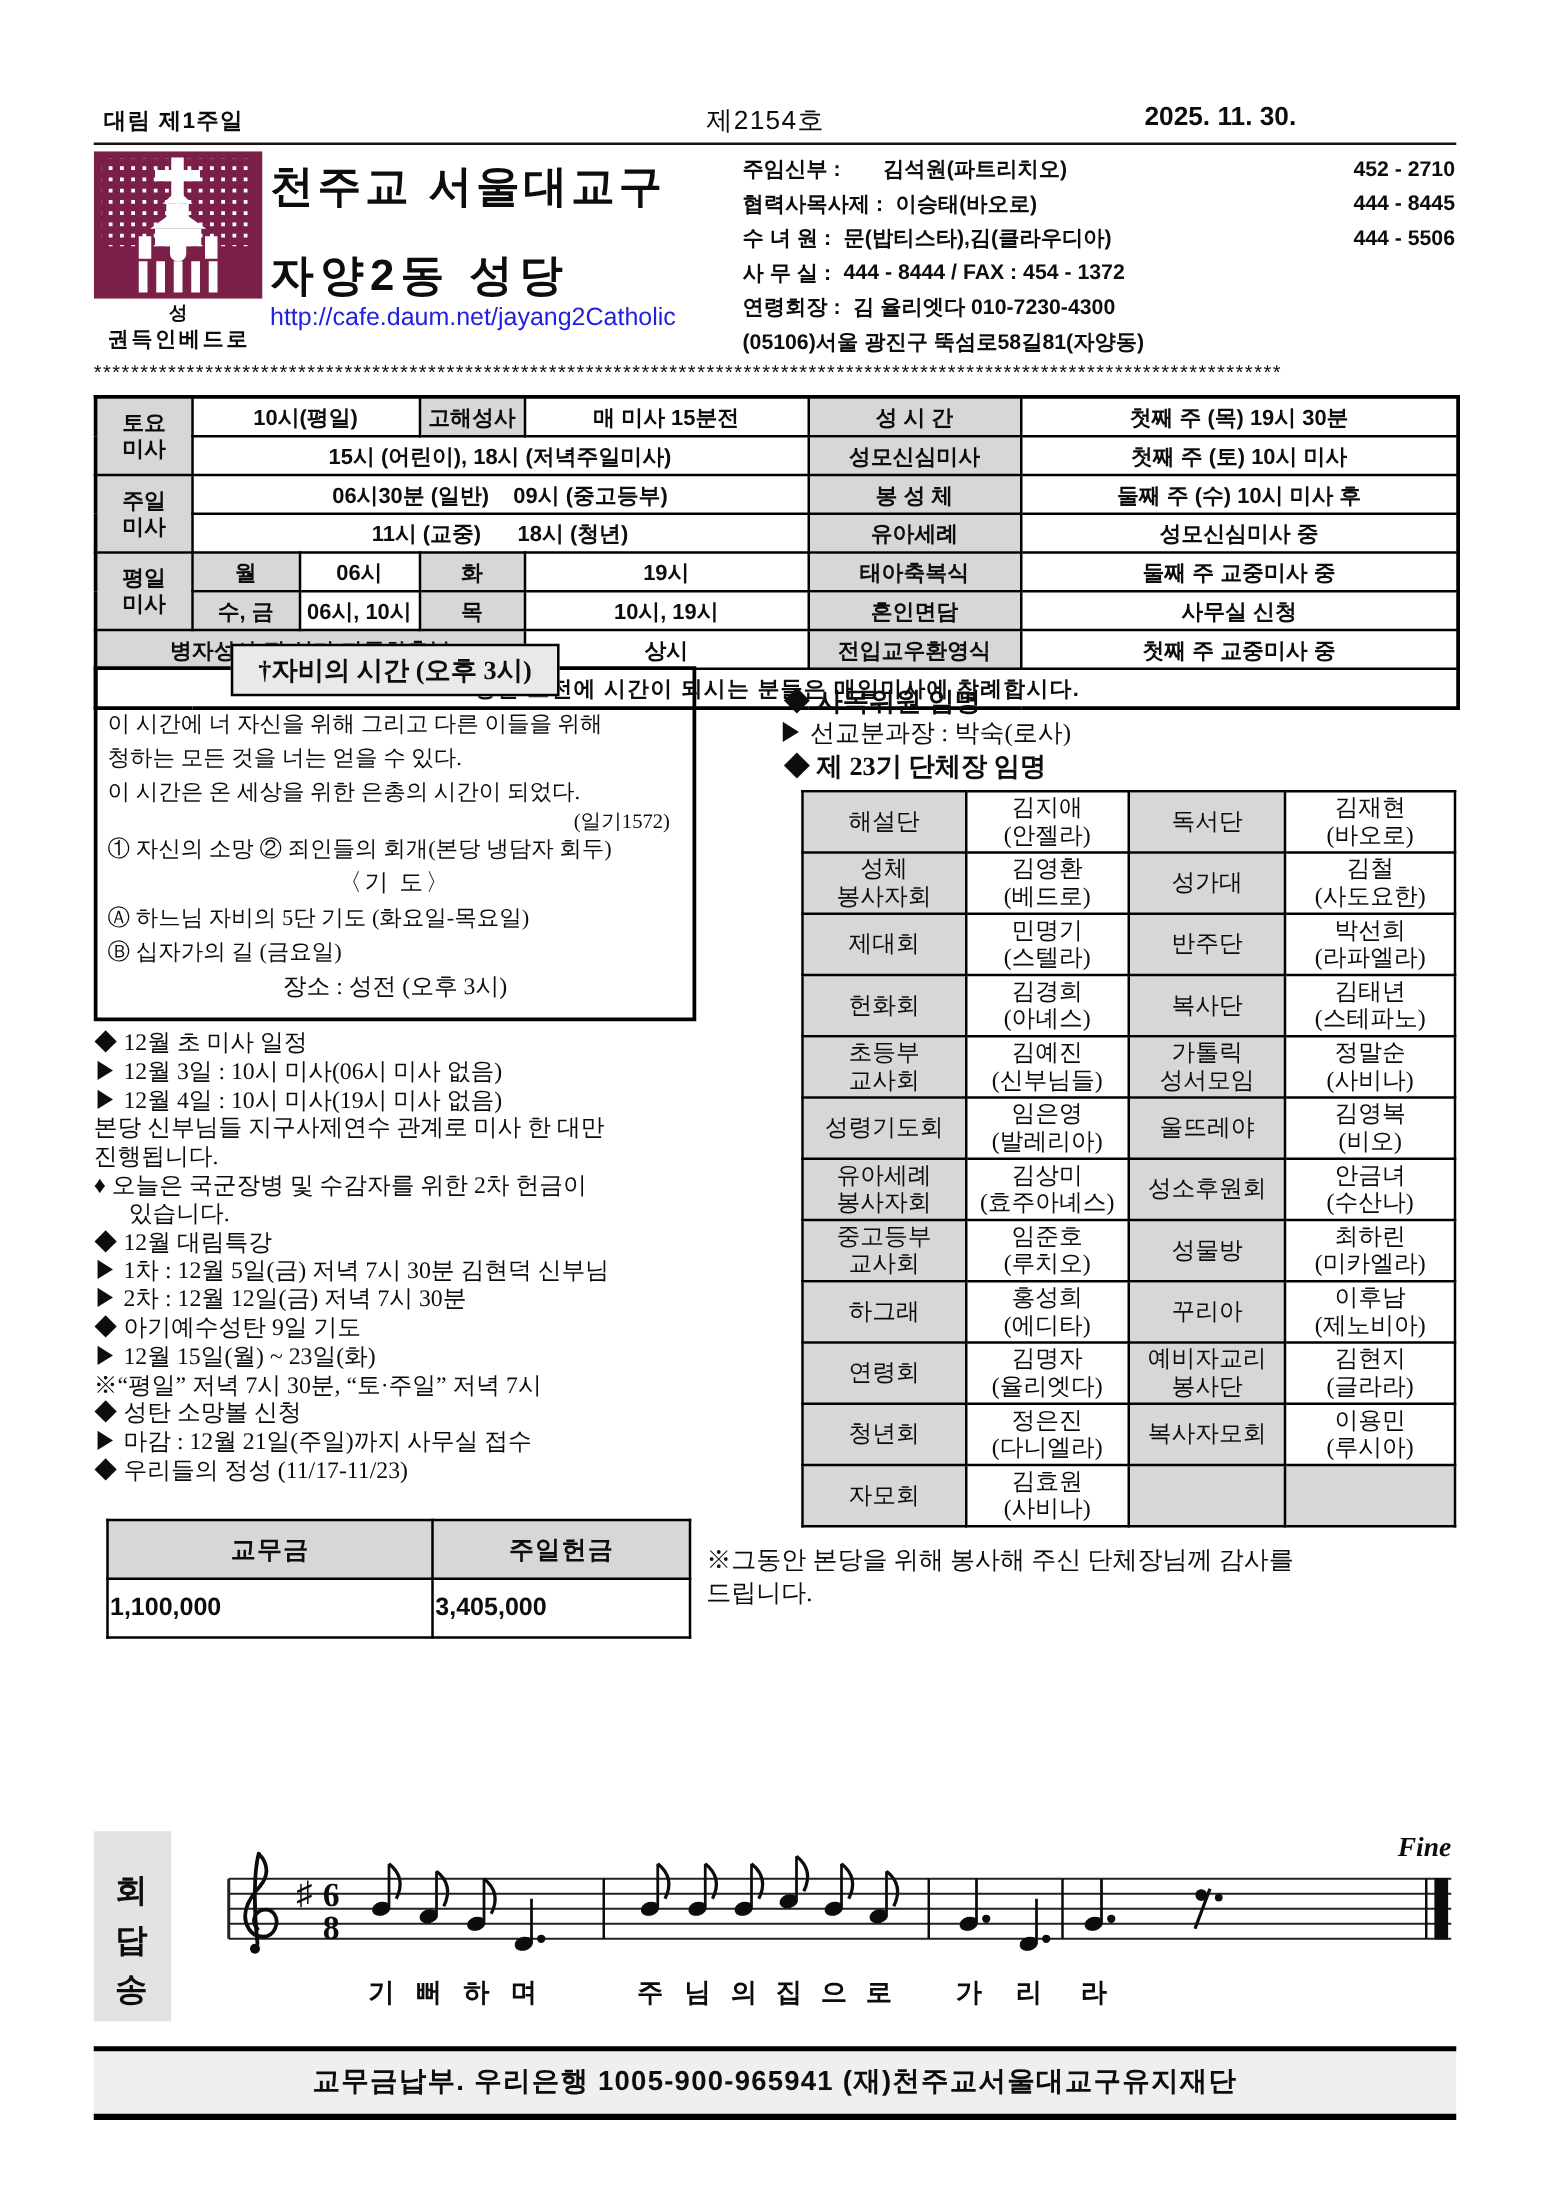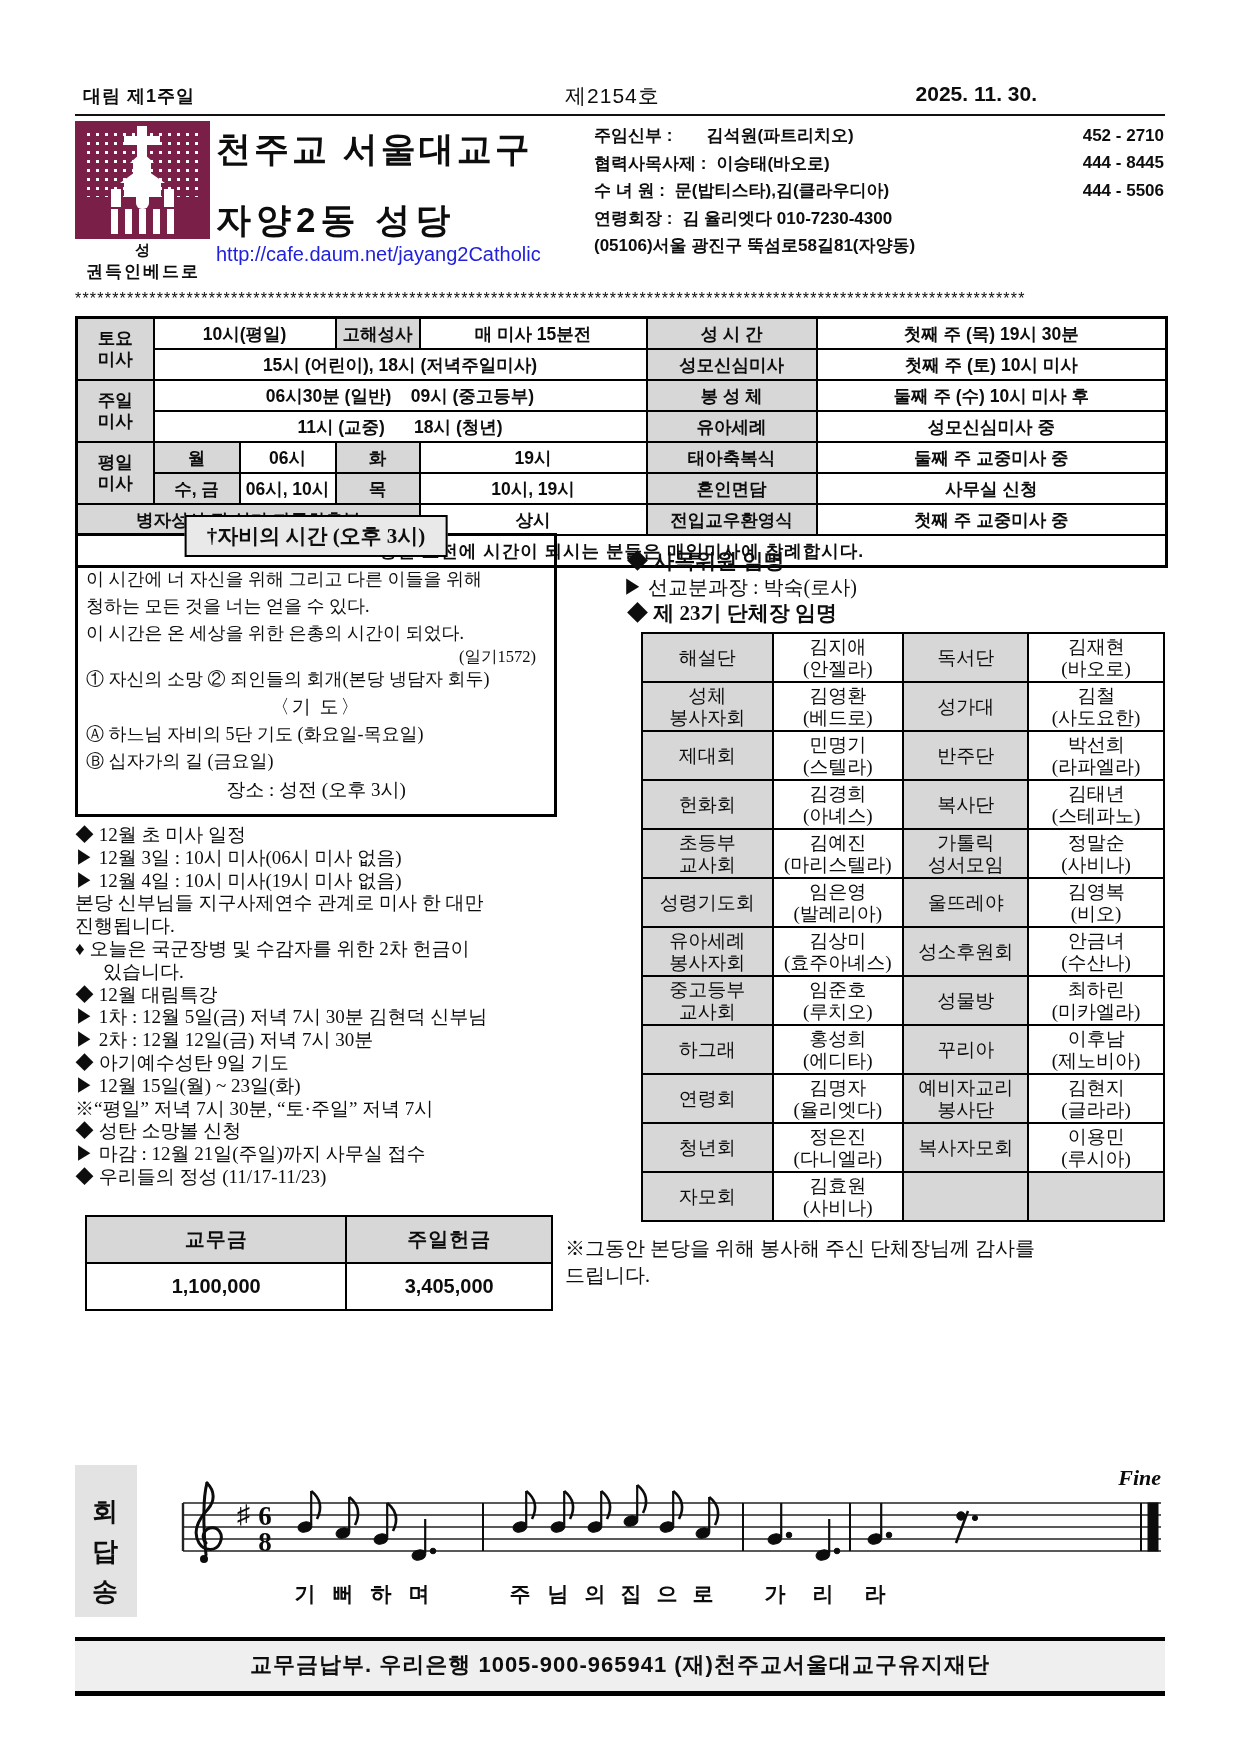--- a/index.html
+++ b/index.html
@@ -46,21 +46,21 @@
   .m-line{font-size:18px;line-height:27px;}
   .m-right{text-align:right;font-size:16.5px;line-height:19px;padding-right:10px;}
   .m-ctr{text-align:center;font-size:19px;line-height:28px;letter-spacing:2px;}
   .m-place{text-align:center;font-size:19px;line-height:29px;}
   .ann-list{margin-top:7px;font-family:"Liberation Serif",serif;}
   .ann{font-size:19px;line-height:22.8px;white-space:nowrap;}
   .ann.ind{padding-left:28px;}
   .offer{margin-left:10px;margin-top:26px;width:468px;border:2px solid #000;table-layout:fixed;}
   .offer td{border:2px solid #000;height:43px;font-size:20px;}
   .offer .oh{background:#d7d7d7;text-align:center;font-weight:700;letter-spacing:1px;}
-  .offer .ov{text-align:center;font-weight:600;}
+  .offer .ov{text-align:left;font-weight:600;}
 
   
   .right-col{position:absolute;left:565px;top:548px;width:600px;font-family:"Liberation Serif",serif;}
   .r-t1{margin-left:62px;font-size:21px;line-height:26px;font-weight:600;white-space:nowrap;}
   .r-t2{margin-left:58px;font-size:20px;line-height:26px;white-space:nowrap;}
   .groups{margin-left:76px;margin-top:6px;width:524px;border:2px solid #000;table-layout:fixed;}
   .groups td{border:2px solid #000;height:45px;text-align:center;font-size:19px;line-height:21.5px;white-space:pre-line;font-family:"Liberation Serif",serif;padding:1px 2px;overflow:hidden;}
   .thanks{margin-top:13px;font-size:20px;line-height:27px;white-space:pre-line;}
 
   
@@ -130,20 +130,25 @@
       <span class="c-lbl">협력사목사제 :</span>
       <span class="c-val">이승태(바오로)</span>
       <span class="c-tel">444 - 8445</span>
     </div>
     <div class="c-row">
       <span class="c-lbl">수 녀 원 :</span>
       <span class="c-val">문(밥티스타),김(클라우디아)</span>
       <span class="c-tel">444 - 5506</span>
     </div>
     <div class="c-row">
+      <span class="c-lbl">사 무 실 :</span>
+      <span class="c-val">444 - 8444  / FAX : 454 - 1372</span>
+      <span class="c-tel"></span>
+    </div>
+    <div class="c-row">
       <span class="c-lbl">연령회장 :</span>
       <span class="c-val">김 율리엣다 010-7230-4300</span>
       <span class="c-tel"></span>
     </div>
     <div class="c-row">
       <span class="c-val" style="margin-left:0">(05106)서울 광진구 뚝섬로58길81(자양동)</span>
     </div>
   </div>
 
   <div class="stars">********************************************************************************************************************************</div>
@@ -304,21 +309,21 @@
             <td>김경희
 (아녜스)</td>
             <td class="g">복사단</td>
             <td>김태년
 (스테파노)</td>
           </tr>
           <tr>
             <td class="g">초등부
 교사회</td>
             <td>김예진
-(마리스텔라)</td>
+(신부님들)</td>
             <td class="g">가톨릭
 성서모임</td>
             <td>정말순
 (사비나)</td>
           </tr>
           <tr>
             <td class="g">성령기도회</td>
             <td>임은영
 (발레리아)</td>
             <td class="g">울뜨레야</td>

